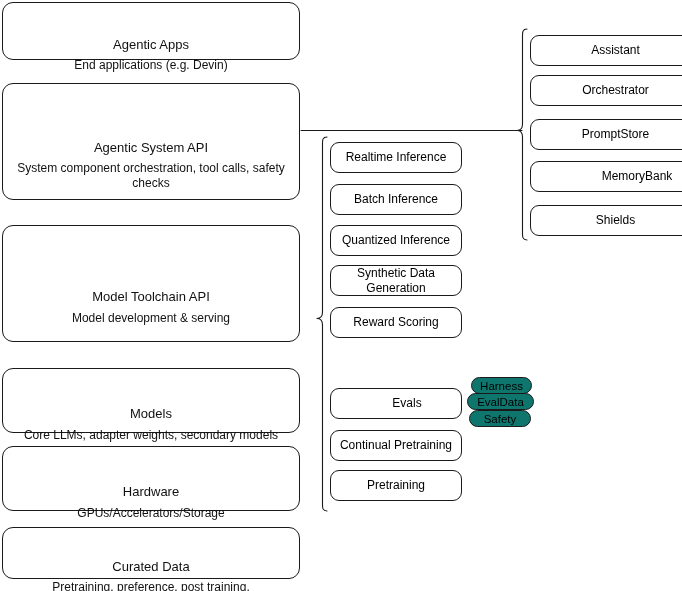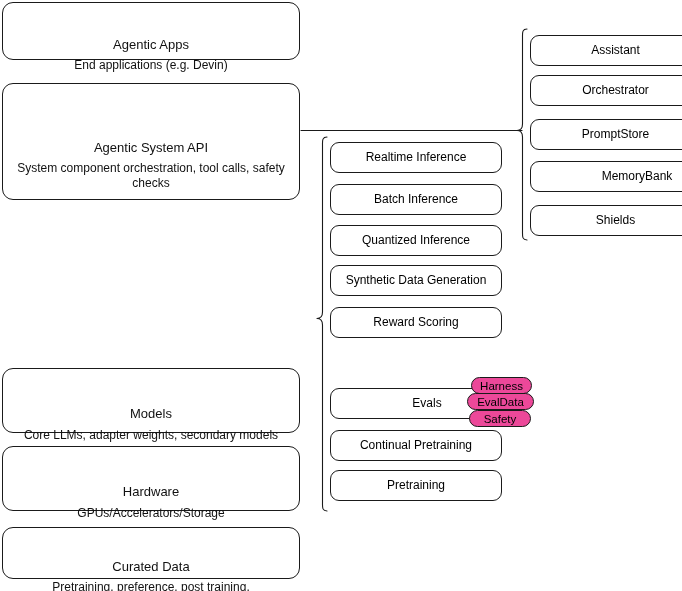--- a/index.html
+++ b/index.html
@@ -53,34 +53,34 @@
   }
 
   
   .chip {
     height: 31px;
     font-size: 12px;
     border-radius: 9px;
   }
   .chip.mid {
     left: 330px;
-    width: 172px;
+    width: 132px;
   }
   .chip.right {
     left: 530px;
     width: 171px;
   }
 
   
   .badge {
     position: absolute;
     box-sizing: border-box;
     border: 1px solid #1a1a1a;
     border-radius: 10px;
-    background: #ec4899;
+    background: #0f766e;
     font-size: 11.5px;
     display: flex;
     align-items: center;
     justify-content: center;
     height: 17px;
     z-index: 5;
   }
 
   
   #wires {
@@ -129,20 +129,24 @@
   <div class="box layer" style="top:2px; height:58px;">
     <div class="title">Agentic Apps</div>
     <div class="subtitle">End applications (e.g. Devin)</div>
   </div>
 
   <div class="box layer" style="top:83px; height:117px;">
     <div class="title">Agentic System API</div>
     <div class="subtitle">System component orchestration, tool calls, safety checks</div>
   </div>
 
+  <div class="box layer" style="top:225px; height:117px;">
+    <div class="title">Model Toolchain API</div>
+    <div class="subtitle">Model development &amp; serving</div>
+  </div>
 
   <div class="box layer" style="top:368px; height:65px;">
     <div class="title">Models</div>
     <div class="subtitle">Core LLMs, adapter weights, secondary models</div>
   </div>
 
   <div class="box layer" style="top:446px; height:65px;">
     <div class="title">Hardware</div>
     <div class="subtitle">GPUs/Accelerators/Storage</div>
   </div>

